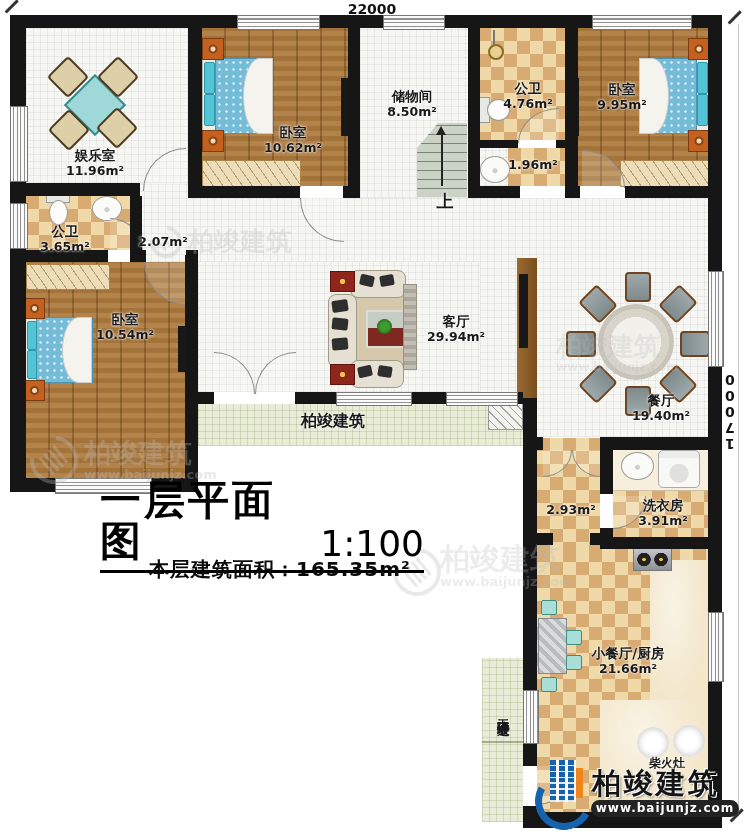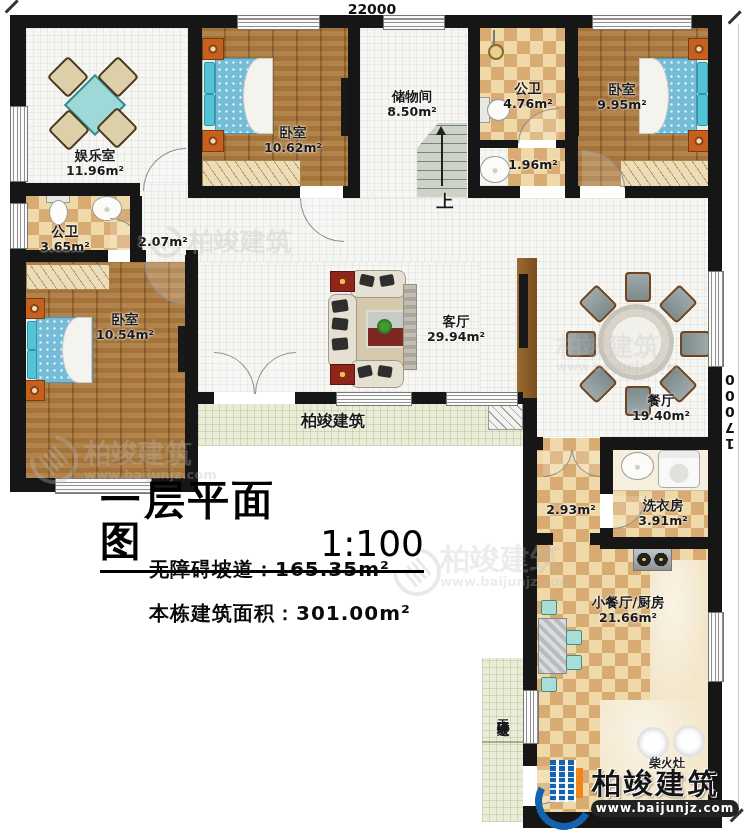--- a/index.html
+++ b/index.html
@@ -336,21 +336,21 @@
     </div>
   <div class="lbl" style="left:333px;top:421px;font-size:16px;">
     <span>柏竣建筑</span></div>
   <div class="lbl" style="left:571px;top:510px;">
     <span class="ar">2.93m²</span>
     </div>
   <div class="lbl" style="left:663px;top:513px;">
     <span class="nm">洗衣房</span>
       <span class="ar">3.91m²</span>
     </div>
-  <div class="lbl" style="left:628px;top:610px;">
+  <div class="lbl" style="left:628px;top:661px;">
     <span class="nm">小餐厅/厨房</span>
       <span class="ar">21.66m²</span>
     </div>
   <div class="lbl" style="left:667px;top:764px;font-size:12px;">
     <span>柴火灶</span></div>
   <div class="lbl vert" style="left:503px;top:712px;font-size:12.5px;letter-spacing:1px;">
     <span>无障碍坡道</span></div>
   <div class="lbl" style="left:445px;top:202px;font-size:17px;">
     <span>上</span></div>
 
@@ -386,23 +386,21 @@
     </div>
   <div class="wm" style="left:393px;top:548px;">
     <span class="wm-glyph" style="width:40px;height:40px;"></span>
     </div>
 
   <div id="title-block">
     <span id="title-main">一层平面图</span>
     <span id="title-scale">1:100</span>
   </div>
   <div class="stat" style="top:556px;">
-    <span>无障碍坡道：</span><span>165.35m²</span></div>
-  <div class="stat" style="top:600px;">
-    <span>本栋建筑面积：</span><span>301.00m²</span></div>
+    <span>本层建筑面积：</span><span>165.35m²</span></div>
 
   <div id="logo">
     <span id="logo-swoosh"></span>
     <span id="logo-bldg"></span>
     <span id="logo-orange"></span>
     <span id="logo-brand">柏竣建筑</span>
     <span id="logo-url">www.baijunjz.com</span>
   </div>
 
 </div>

